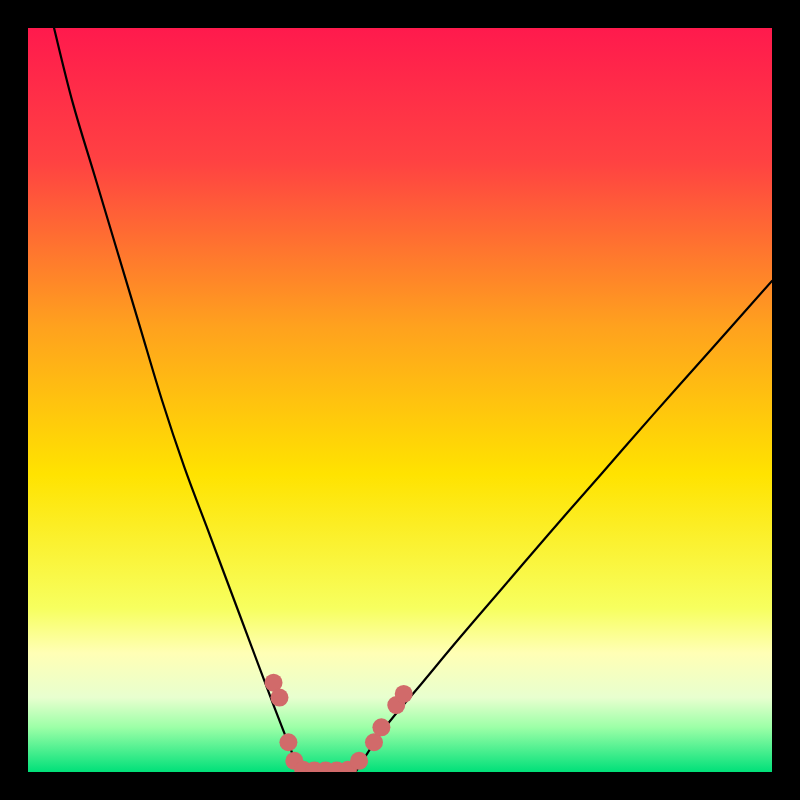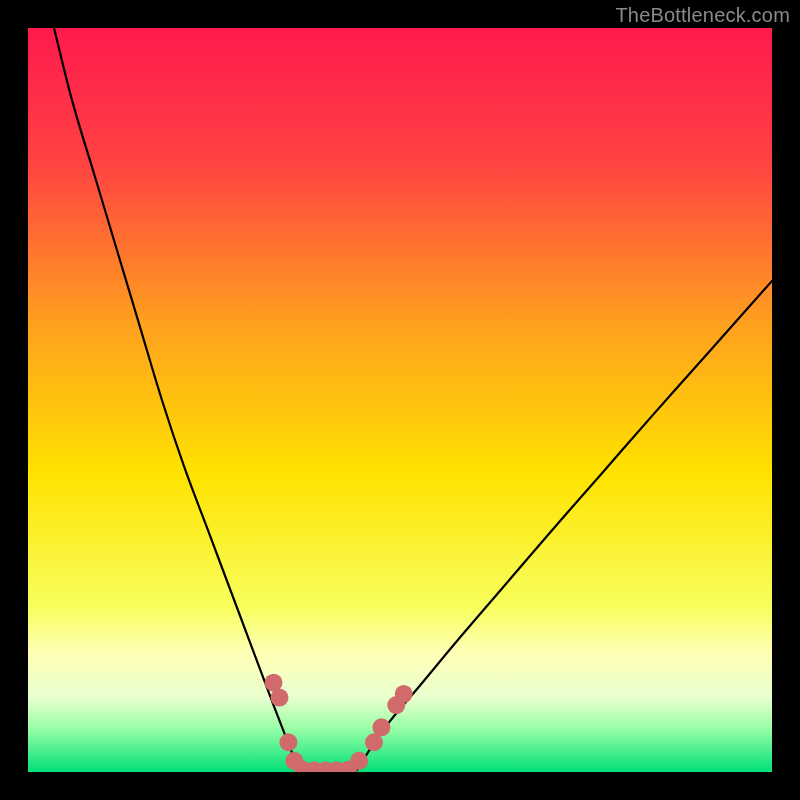--- a/index.html
+++ b/index.html
@@ -32,21 +32,20 @@
     left: 28px;
     top: 28px;
     width: 744px;
     height: 744px;
   }
 </style>
 </head>
 <body>
 
 <div class="stage">
-  <div class="watermark">TheBottleneck.com</div>
   <svg class="plot" viewBox="0 0 744 744">
     <defs>
       <linearGradient id="bg-grad" x1="0" y1="0" x2="0" y2="1">
           <stop offset="0%" stop-color="#ff1a4d"></stop>
           <stop offset="18%" stop-color="#ff4242"></stop>
           <stop offset="40%" stop-color="#ffa11e"></stop>
           <stop offset="60%" stop-color="#ffe300"></stop>
           <stop offset="78%" stop-color="#f7ff5f"></stop>
           <stop offset="84%" stop-color="#ffffb5"></stop>
           <stop offset="90%" stop-color="#e8ffcf"></stop>

